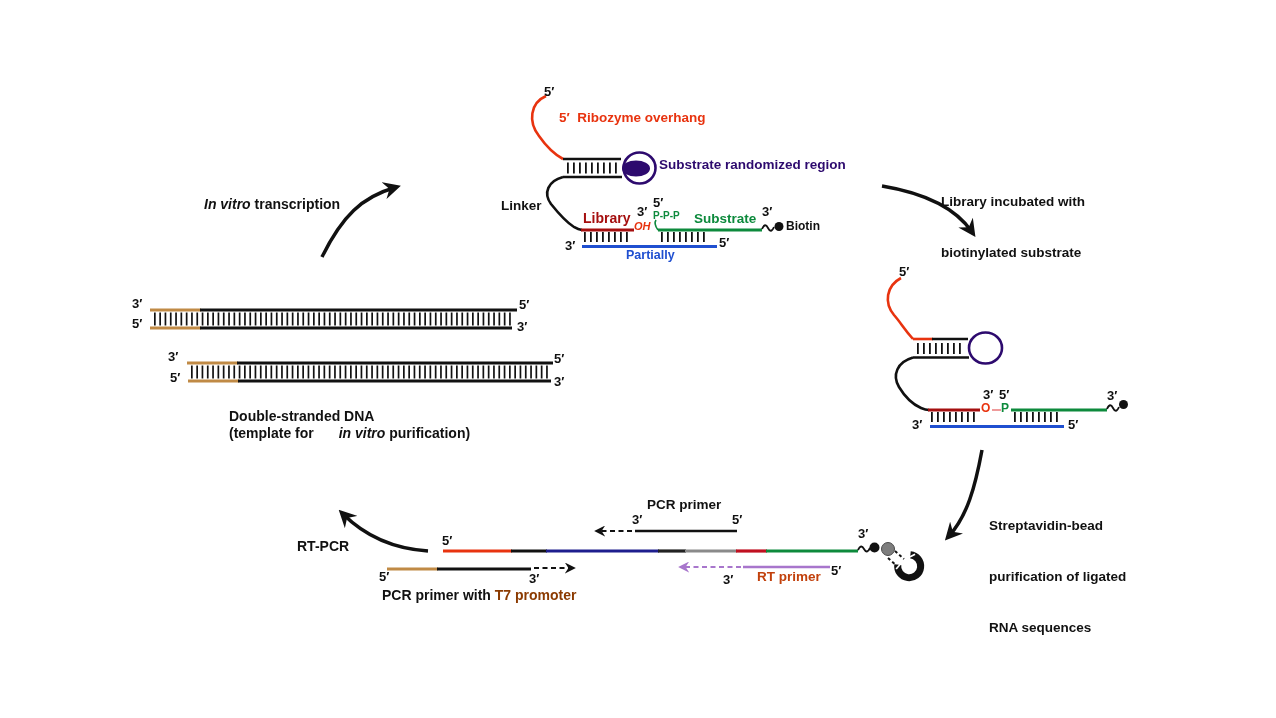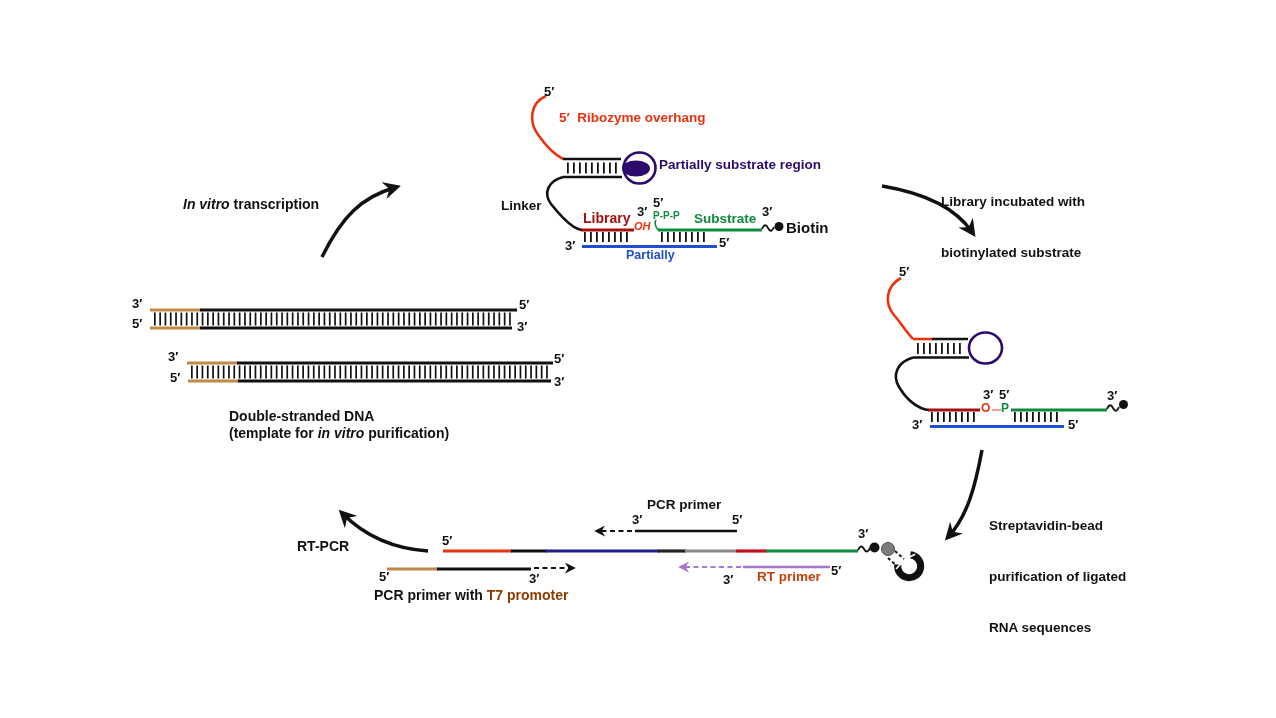--- a/index.html
+++ b/index.html
@@ -7,28 +7,28 @@
          font-family:"Liberation Sans",sans-serif;}
   #art{position:absolute;left:0;top:0;}
   .lbl{position:absolute;font-weight:bold;font-size:13px;color:#111;white-space:pre;line-height:1.1;}
   .red{color:#e8330f;}
   .purple{color:#2d0a6e;}
   .dkred{color:#a50f0f;}
   .green{color:#0d8a3c;}
   .blue{color:#1f4fd0;}
   .ltpurple{color:#c2410c;}
   .brown{color:#8b3a00;}
-  .it{font-style:italic;}
+  .it{font-style:italic;margin-left:21px;}
   .s14{font-size:14px;}
   .s135{font-size:13.5px;}
   .s125{font-size:12.5px;}
   .s12{font-size:12px;}
   .s11{font-size:11px;font-style:italic;}
   .s10{font-size:10px;}
-  .s95{font-size:15px;text-align:right;}
+  .s95{font-size:12px;text-align:right;}
   .badge{font-size:8px;color:#fff;width:28px;text-align:center;margin-top:28px;}
   .ml{line-height:17px;}
 </style>
 </head>
 <body>
 
 <div id="stage">
 
   <svg id="art" width="1276" height="718" viewBox="0 0 1276 718">
     <defs>
@@ -126,21 +126,21 @@
 
       <line x1="387" y1="569" x2="438" y2="569" stroke="#c08a45" stroke-width="3.2"></line>
       <line x1="437" y1="569" x2="531" y2="569" stroke="#111" stroke-width="3.2"></line>
       <line x1="534" y1="568" x2="572" y2="568" stroke="#111" stroke-width="2" stroke-dasharray="5 3.5" marker-end="url(#ahS)"></line>
     </g>
   </svg>
 
   <div class="lbl" style="left:544px;top:85px">5′</div>
   <div class="lbl red s135" style="left:559px;top:111px">5′  Ribozyme overhang</div>
   <div class="lbl badge" style="left:622px;top:164px">40 nt</div>
-  <div class="lbl purple s135" style="left:659px;top:158px">Partially substrate region</div>
+  <div class="lbl purple s135" style="left:659px;top:158px">Substrate randomized region</div>
   <div class="lbl s135" style="left:501px;top:199px">Linker</div>
   <div class="lbl dkred s14" style="left:583px;top:211px">Library</div>
   <div class="lbl" style="left:637px;top:205px">3′</div>
   <div class="lbl red s11" style="left:634px;top:220px">OH</div>
   <div class="lbl" style="left:653px;top:196px">5′</div>
   <div class="lbl green s10" style="left:653px;top:210px">P-P-P</div>
   <div class="lbl green s135" style="left:694px;top:212px">Substrate</div>
   <div class="lbl" style="left:762px;top:205px">3′</div>
   <div class="lbl s95" style="left:786px;top:220px">Biotin</div>
   <div class="lbl" style="left:565px;top:239px">3′</div>
@@ -179,18 +179,18 @@
   <div class="lbl" style="left:912px;top:418px">3′</div>
   <div class="lbl" style="left:1068px;top:418px">5′</div>
 
   <div class="lbl s135" style="left:647px;top:498px">PCR primer</div>
   <div class="lbl" style="left:632px;top:513px">3′</div>
   <div class="lbl" style="left:732px;top:513px">5′</div>
   <div class="lbl" style="left:442px;top:534px">5′</div>
   <div class="lbl" style="left:858px;top:527px">3′</div>
   <div class="lbl" style="left:379px;top:570px">5′</div>
   <div class="lbl" style="left:529px;top:572px">3′</div>
-  <div class="lbl s14" style="left:374px;top:588px"><span>PCR primer with </span><span class="brown">T7 promoter</span></div>
+  <div class="lbl s14" style="left:382px;top:588px"><span>PCR primer with </span><span class="brown">T7 promoter</span></div>
   <div class="lbl" style="left:723px;top:573px">3′</div>
   <div class="lbl" style="left:831px;top:564px">5′</div>
   <div class="lbl ltpurple s135" style="left:757px;top:570px">RT primer</div>
 
 </div>
 
 </body></html>

